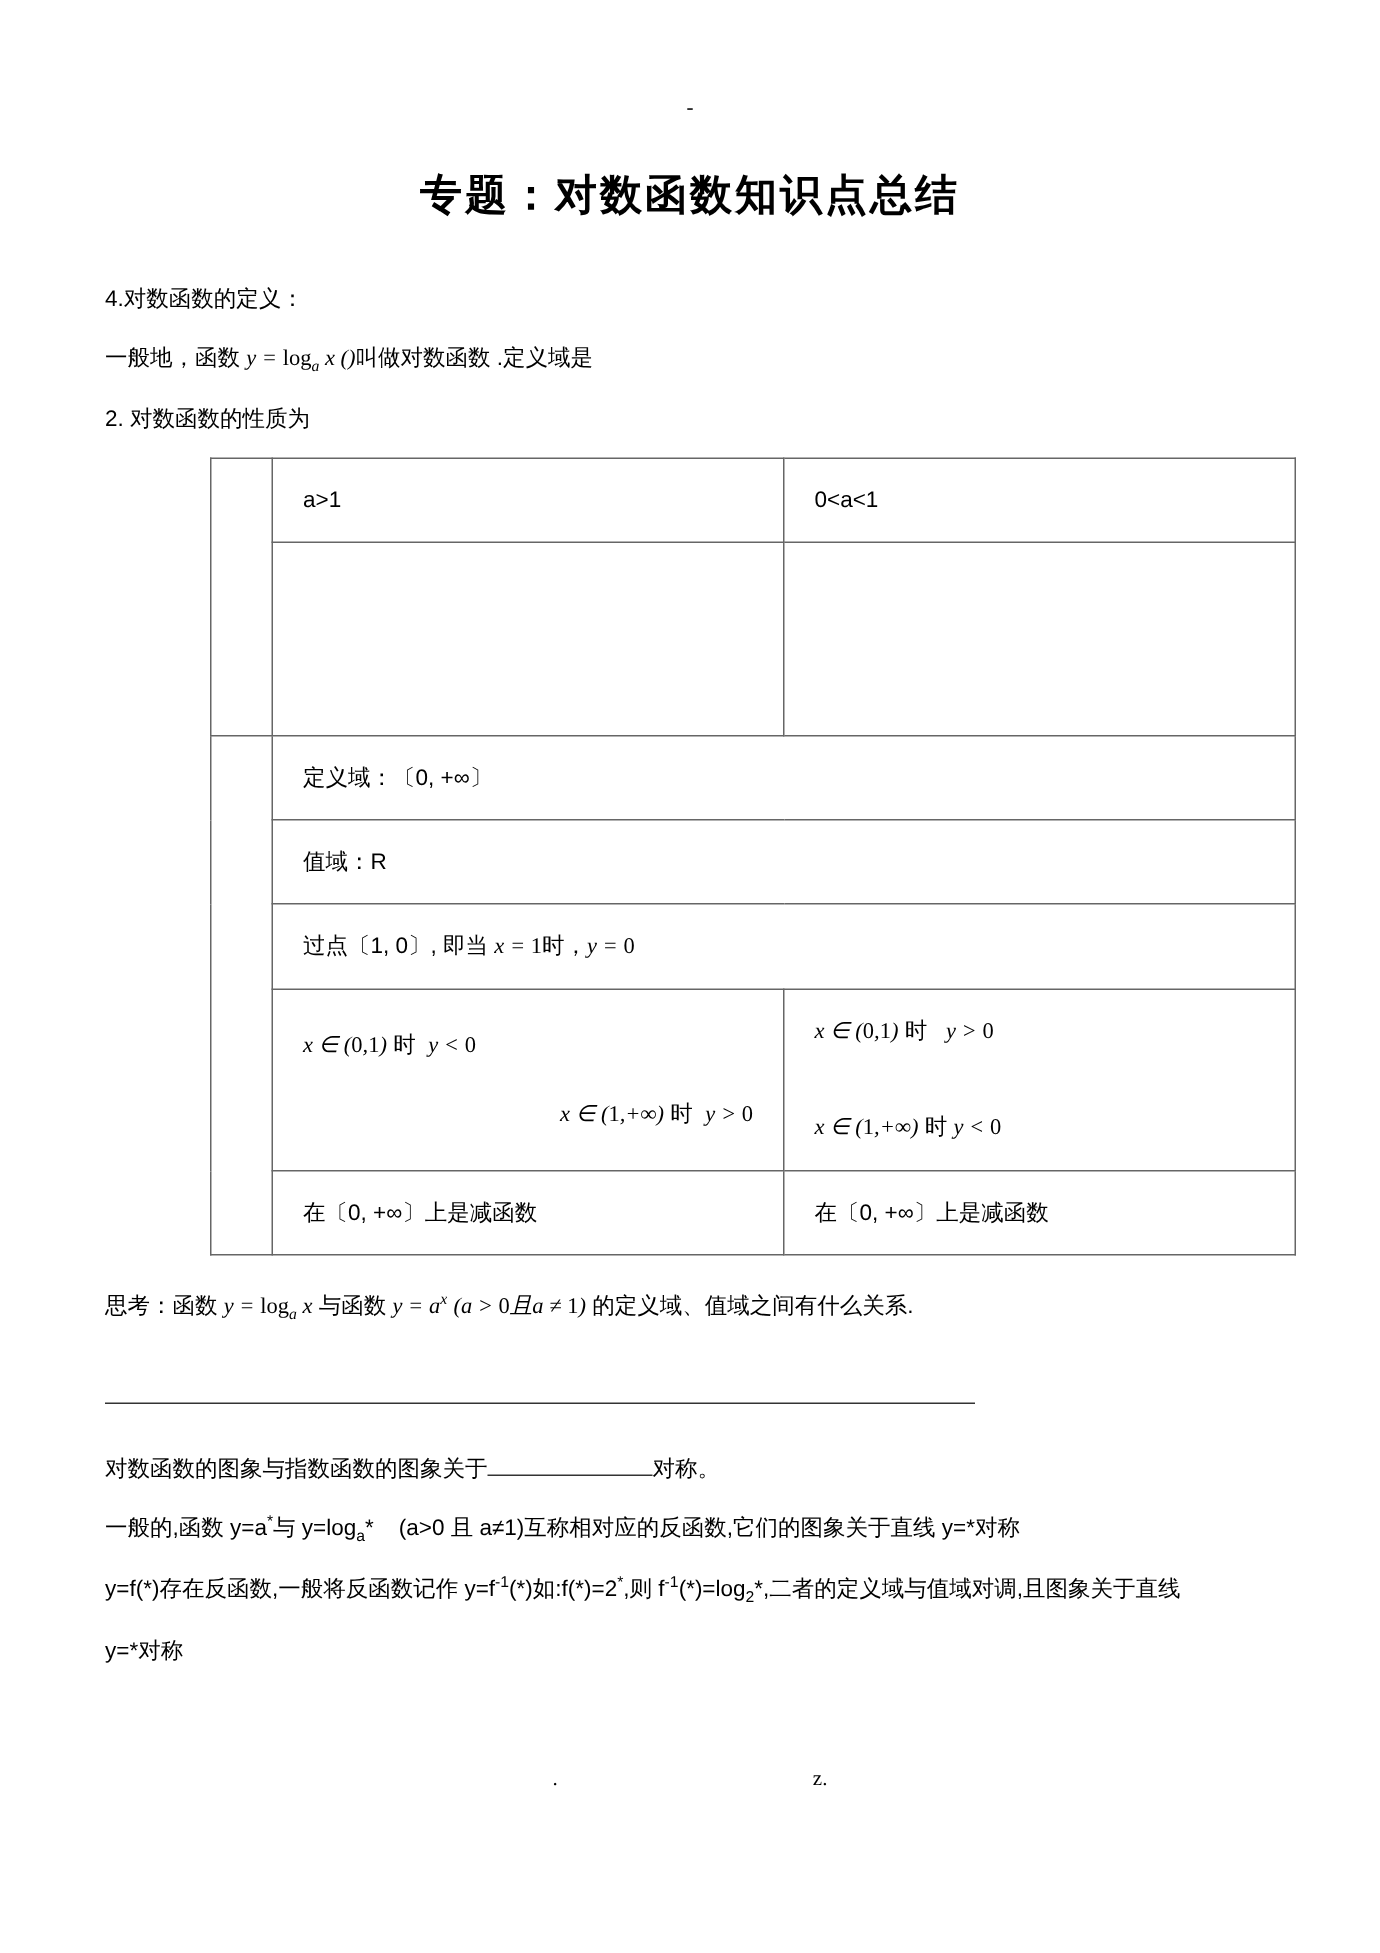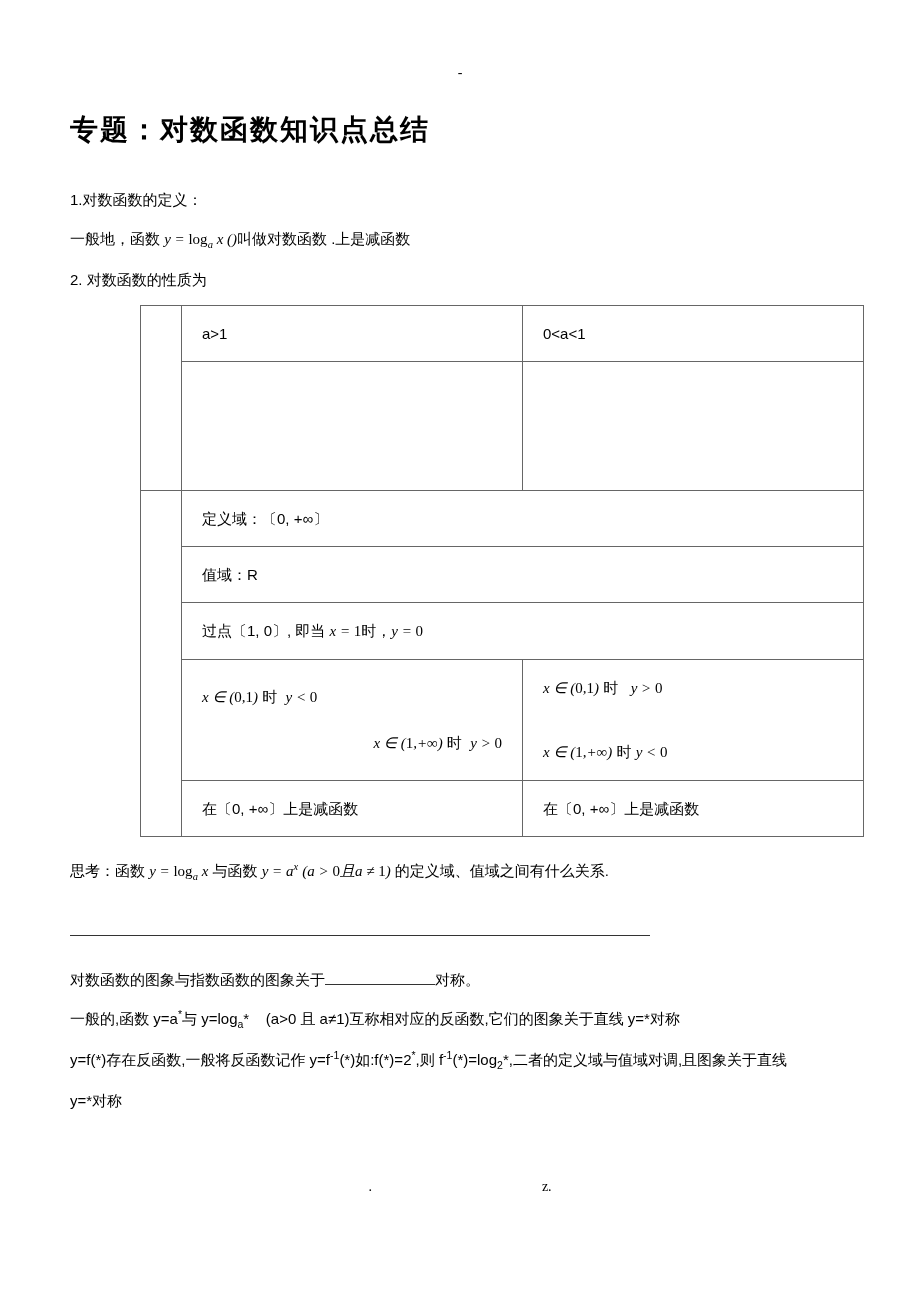--- a/index.html
+++ b/index.html
@@ -15,21 +15,21 @@
     }
     .header-dash {
       text-align: center;
       font-size: 14px;
       margin-bottom: 20px;
     }
     h1 {
       font-family: "SimHei", "Microsoft YaHei", sans-serif;
       font-size: 28px;
       font-weight: 600;
-      text-align: left;
+      text-align: center;
       margin: 0 0 30px 0;
       letter-spacing: 2px;
     }
     p {
       margin: 12px 0;
       font-family: "Microsoft YaHei", sans-serif;
     }
     .math {
       font-family: "Times New Roman", serif;
       font-style: italic;
@@ -89,25 +89,25 @@
       font-size: 14px;
     }
   </style>
 </head>
 <body>
 
 <div class="header-dash">-</div>
 
 <h1>专题：对数函数知识点总结</h1>
 
-<p>1.对数函数的定义：</p>
+<p>4.对数函数的定义：</p>
 
 <p>
   <span>一般地，函数 </span>
-  <span class="math">y = <span class="rm">log</span><span class="sub">a</span> x ()</span><span>叫做对数函数 .上是减函数</span>
+  <span class="math">y = <span class="rm">log</span><span class="sub">a</span> x ()</span><span>叫做对数函数 .定义域是</span>
 </p>
 
 <p>2. 对数函数的性质为</p>
 
 <table class="props">
   <tbody>
       <tr>
     <td class="left-stub" rowspan="2"></td>
     <td>a&gt;1</td>
     <td>0&lt;a&lt;1</td>

